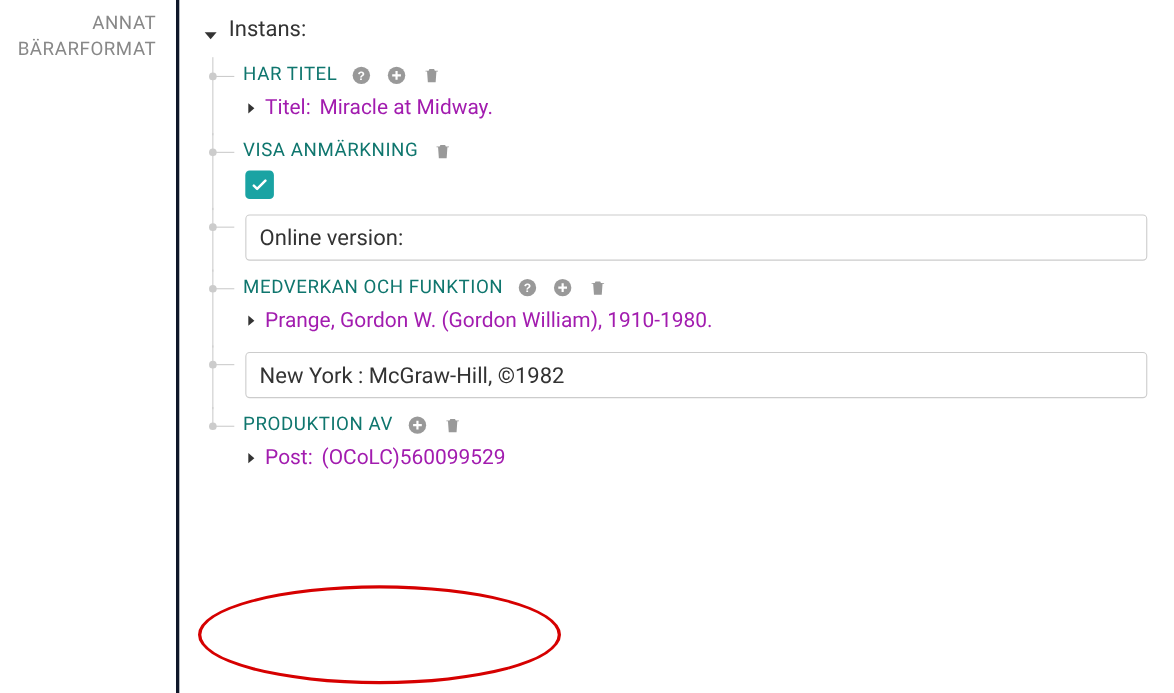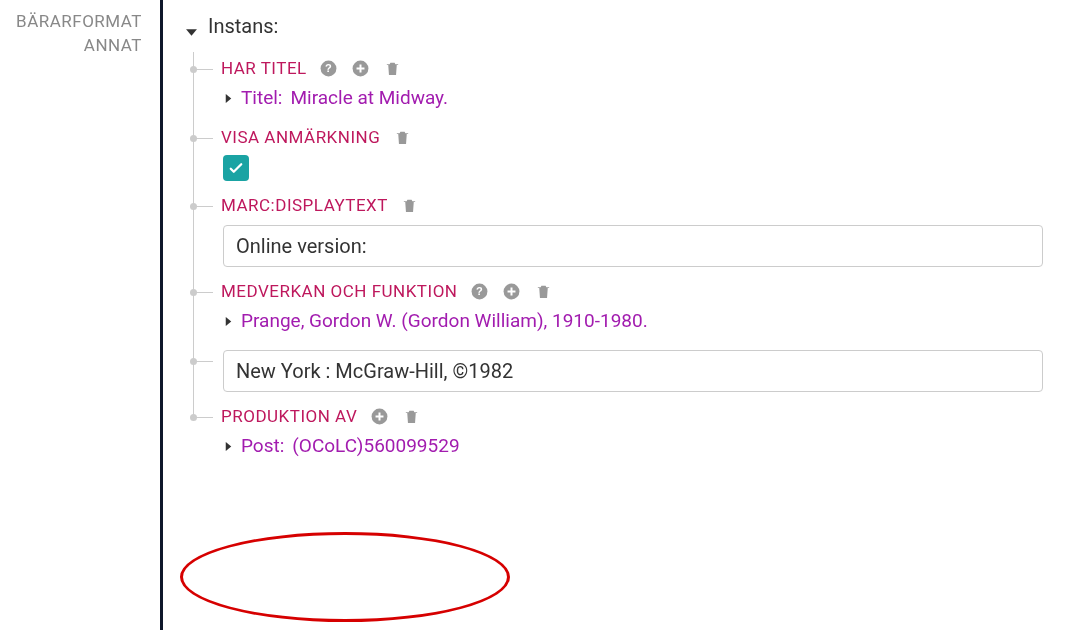--- a/index.html
+++ b/index.html
@@ -83,21 +83,21 @@
     height: 1px;
     background: #ccc;
   }
   .field-head {
     display: flex;
     align-items: center;
     gap: 12px;
     padding: 6px 0 4px 0;
   }
   .field-label {
-    color: #be185d;
+    color: #0f766e;
     font-size: 17px;
     letter-spacing: 0.5px;
   }
   .icon-btn {
     width: 20px; height: 20px;
     display: inline-flex;
     align-items: center; justify-content: center;
     cursor: pointer;
     color: #999;
   }
@@ -142,22 +142,22 @@
     top: 532px;
     pointer-events: none;
   }
 </style>
 </head>
 <body>
 
 <div class="container">
 
   <div class="sidebar">
+    <div>ANNAT</div>
     <div>BÄRARFORMAT</div>
-    <div>ANNAT</div>
   </div>
 
   <div class="main">
 
     <div class="section-header">
       <span class="chevron-down">
         <svg viewBox="0 0 12 12" width="13" height="13">
             <path d="M1 3 L6 9 L11 3 Z" fill="#333"></path>
           </svg>
       </span>
@@ -212,28 +212,20 @@
         </div>
         <div class="chk">
           <svg viewBox="0 0 24 24" width="18" height="18">
               <path d="M5 13l4 4 10-10" stroke="#fff" stroke-width="3" fill="none" stroke-linecap="round" stroke-linejoin="round"></path>
             </svg>
         </div>
       </div>
 
       <div class="node">
         <span class="dot"></span><span class="hline"></span>
-        <div class="field-head">
-          <span class="field-label">MARC:DISPLAYTEXT</span>
-          <span class="icon-btn">
-            <svg class="icon-svg" viewBox="0 0 24 24" width="17" height="17">
-                <path fill="#999" d="M6 7h12l-1 14H7L6 7zm3-3h6l1 2H8l1-2zM4 6h16v1H4z"></path>
-              </svg>
-          </span>
-        </div>
         <input type="text" class="text-input" value="Online version:" style="">
       </div>
 
       <div class="node">
         <span class="dot"></span>
           <span class="hline"></span>
         <div class="field-head">
           <span class="field-label">MEDVERKAN OCH FUNKTION</span>
           <span class="icon-btn">
             <svg class="icon-svg" viewBox="0 0 24 24" width="19" height="19">

